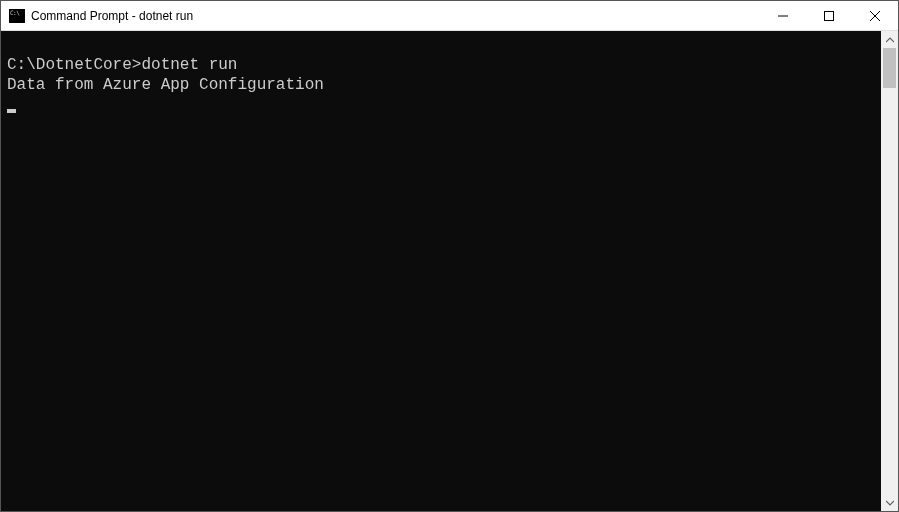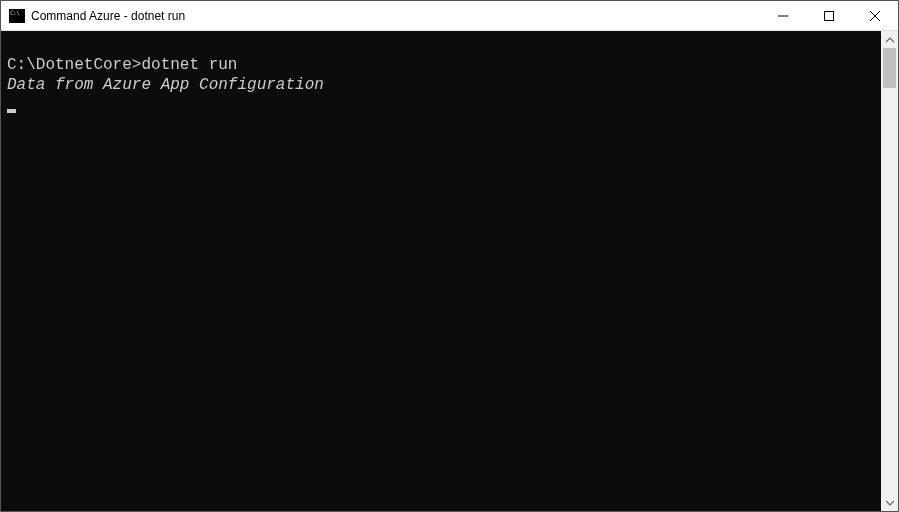--- a/index.html
+++ b/index.html
@@ -80,21 +80,20 @@
       line-height: 20px;
       padding: 24px 6px;
       white-space: pre;
       overflow: hidden;
     }
     .terminal .prompt-line {
       display: block;
     }
     .terminal .output-line {
       display: block;
-      font-style: italic;
     }
     .cursor {
       display: inline-block;
       width: 9px;
       height: 4px;
       background: #cccccc;
       vertical-align: bottom;
       margin-bottom: 2px;
     }
     .scrollbar {
@@ -129,21 +128,21 @@
       right: 2px;
       height: 40px;
       background: #c0c0c0;
     }
   </style>
 </head>
 <body>
 
 <div class="titlebar">
   <span class="titlebar-icon"></span>
-  <span class="titlebar-title">Command Azure - dotnet  run</span>
+  <span class="titlebar-title">Command Prompt - dotnet  run</span>
   <div class="window-controls">
     <button class="win-btn">
       <svg viewBox="0 0 10 10">
           <line x1="0" y1="5" x2="10" y2="5" stroke="#000" stroke-width="1"></line>
         </svg>
     </button>
     <button class="win-btn">
       <svg viewBox="0 0 10 10">
           <rect x="0.5" y="0.5" width="9" height="9" fill="none" stroke="#000" stroke-width="1"></rect>
         </svg>

